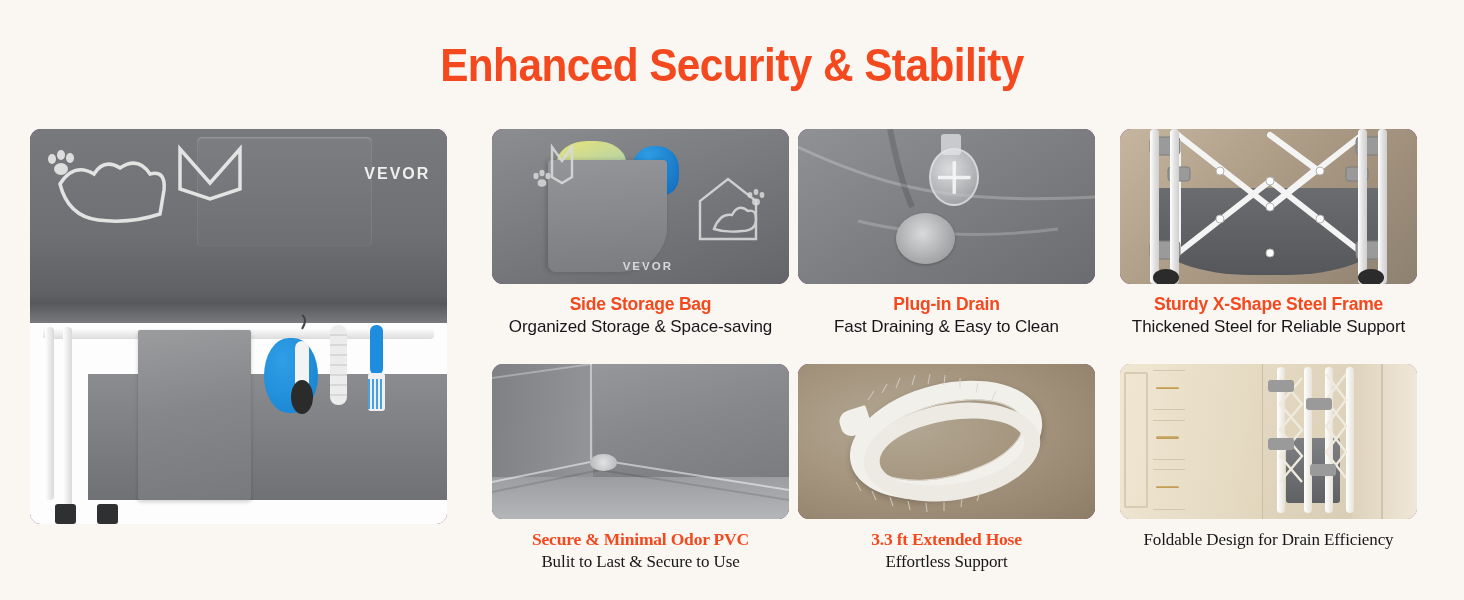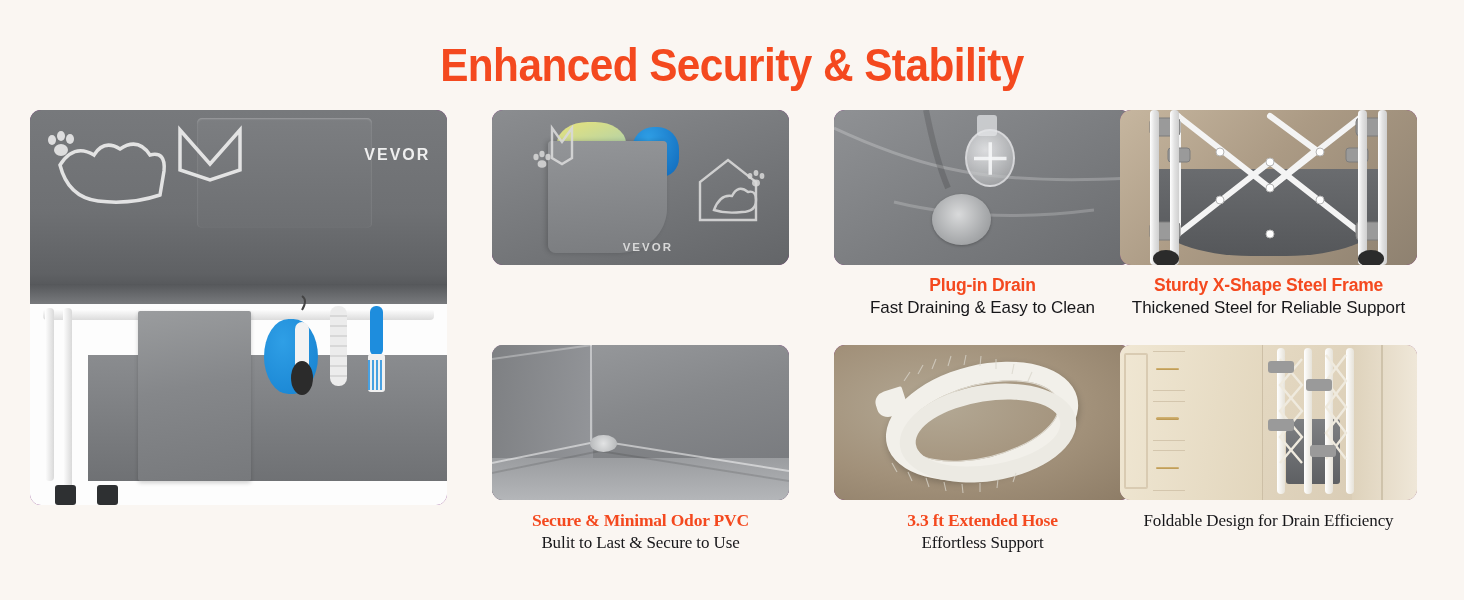--- a/index.html
+++ b/index.html
@@ -22,42 +22,42 @@
     transform:scaleX(0.92);
     white-space:nowrap;
   }
 
   
   #content { position:absolute; top:110px; left:0; width:1464px; height:490px; }
 
   .panel { position:absolute; }
   .photo {
     width:100%; border-radius:11px; overflow:hidden;
-    position:relative; background:#701a75;
+    position:relative; background:#701a75;margin-top:19px;
   }
   .cap { text-align:center; margin-top:9px; }
   .cap .head {
     color:#F4491F; font-weight:bold; font-size:17.5px;
     line-height:22px; letter-spacing:-0.2px;
   }
   .cap .sub {
     color:#17171A; font-size:17px; line-height:23px;
     letter-spacing:-0.1px;
   }
 
   
   #hero { left:30px; top:0px; width:417px; }
   #hero .photo { height:395px; }
   #hero .cap { margin-top:11px; }
 
   
   .c1 { top:0px; }
   .c2 { top:235px;font-family:Liberation Serif, serif; }
   .col-a { left:492px; width:297px; }
-  .col-b { left:834px; width:297px; }
+  .col-b { left:798px; width:297px; }
   .col-c { left:1120px; width:297px; }
   .grid .photo { height:155px; }
 
   
   .art { position:absolute; inset:0; }
 
   
   .hero-tub-top {
     position:absolute; left:0; top:0; width:100%; height:47%;
     background:linear-gradient(180deg,#77797c 0%,#6e7073 55%,#5f6164 88%,#4f5154 100%);
@@ -298,20 +298,24 @@
               <ellipse cx="50" cy="54" rx="4.4" ry="3.8"></ellipse>
             <ellipse cx="258" cy="66" rx="2.4" ry="3"></ellipse>
               <ellipse cx="264" cy="63" rx="2.4" ry="3"></ellipse>
             <ellipse cx="270" cy="66" rx="2.4" ry="3"></ellipse>
               <ellipse cx="264" cy="73" rx="4" ry="3.4"></ellipse>
           </g>
         </svg>
         <div class="bag-vevor">VEVOR</div>
       </div>
     </div>
+    <div class="cap">
+      <div class="head">Side Storage Bag</div>
+      <div class="sub">Organized Storage &amp; Space-saving</div>
+    </div>
   </div>
 
   <div class="panel grid c1 col-b">
     <div class="photo">
       <div class="art">
         <div class="drain-bg"></div>
         <svg class="art" viewBox="0 0 297 155" preserveAspectRatio="none">
           <path d="M0 18 q60 28 112 40 q70 16 185 10" fill="none" stroke="rgba(255,255,255,.22)" stroke-width="3"></path>
           <path d="M92 0 q10 50 22 78" fill="none" stroke="rgba(0,0,0,.14)" stroke-width="6"></path>
           <path d="M60 92 q90 22 200 8" fill="none" stroke="rgba(255,255,255,.2)" stroke-width="3"></path>

